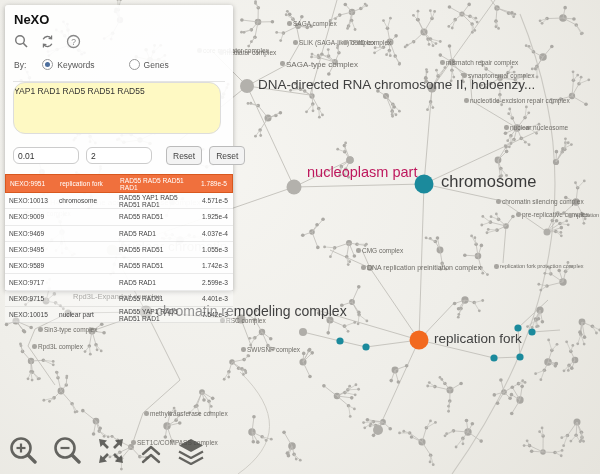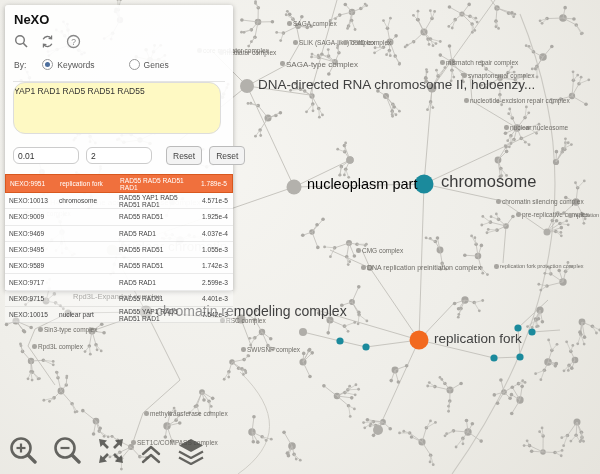--- a/index.html
+++ b/index.html
@@ -1603,21 +1603,21 @@
       <div class="glabel" style="left: 150px; top: 410px; font-size: 6.5px; color: rgb(110, 108, 103);">methyltransferase complex</div>
       <div class="gdot" style="left: 131px; top: 440px; width: 4.5px; height: 4.5px;"></div>
       <div class="glabel" style="left: 137px; top: 439px; font-size: 6.5px; color: rgb(110, 108, 103);">SET1C/COMPASS complex</div>
       <div class="gdot" style="left: 49px; top: 188px; width: 4.5px; height: 4.5px;"></div>
       <div class="glabel" style="left: 55px; top: 187px; font-size: 6.5px; color: rgb(155, 153, 148);">NuA4 histone acetyltransferase complex</div>
       <div class="gdot" style="left: 44px; top: 199px; width: 4.5px; height: 4.5px;"></div>
       <div class="glabel" style="left: 50px; top: 198px; font-size: 8px; color: rgb(163, 161, 156);">H4/H2A histone acetyltransferase complex</div>
       <div class="gdot" style="left: 24px; top: 211px; width: 4.5px; height: 4.5px;"></div>
       <div class="glabel" style="left: 30px; top: 210px; font-size: 6.5px; color: rgb(155, 153, 148);">Swr1 complex</div>
       <div class="glabel" style="left: 258px; top: 77px; font-size: 13.5px; color: rgb(63, 63, 63); font-weight: 400;">DNA-directed RNA chromosome II, holoenzy...</div>
-      <div class="glabel" style="left: 307px; top: 176px; font-size: 14.5px; color: #000000; font-weight: 400;">nucleoplasm part</div>
+      <div class="glabel" style="left: 307px; top: 164px; font-size: 14.5px; color: #be185d; font-weight: 400;">nucleoplasm part</div>
       <div class="glabel" style="left: 441px; top: 172px; font-size: 16.5px; color: rgb(58, 58, 58); font-weight: 400;">chromosome</div>
       <div class="glabel" style="left: 434px; top: 331px; font-size: 13.5px; color: rgb(65, 65, 65); font-weight: 400;">replication fork</div>
       <div class="glabel" style="left: 156px; top: 303px; font-size: 14px; color: rgb(65, 65, 65); font-weight: 400;">chromatin remodeling complex</div>
       <div class="glabel" style="left: 120px; top: 239px; font-size: 13.5px; color: rgb(142, 140, 135); font-weight: 400;">nuclear chromatin</div>
     </div>
 </div>
 
 <div id="panel">
   <div class="inner">
     <div id="app-title">NeXO</div>

